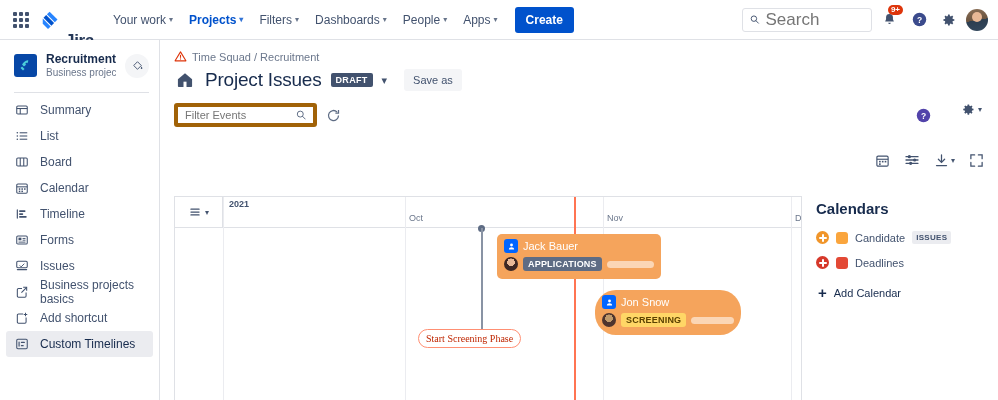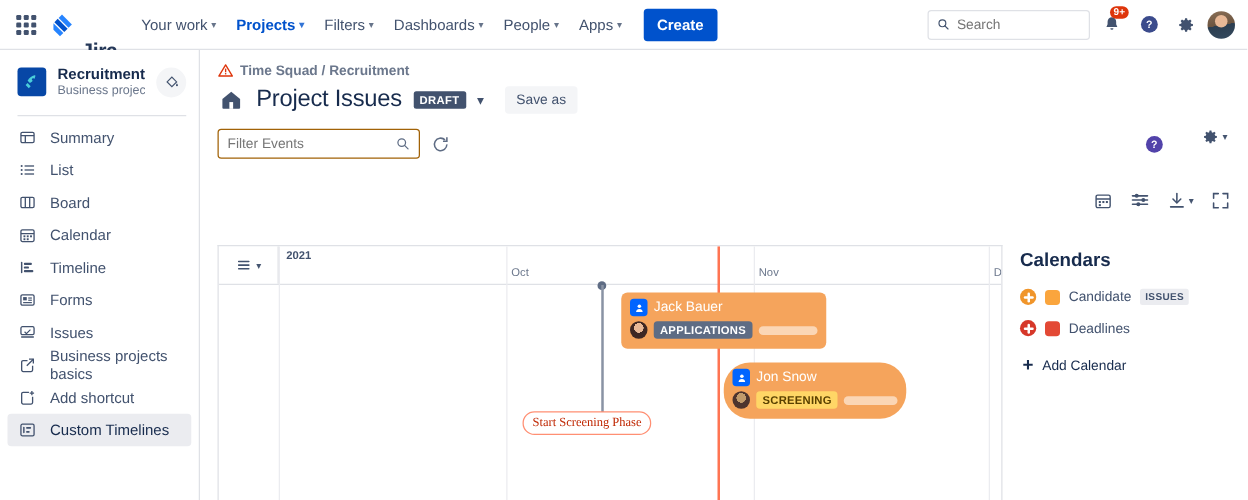--- a/index.html
+++ b/index.html
@@ -45,21 +45,21 @@
     padding: 6px 11px; border-radius: 3px; border: none; cursor: pointer;
     margin-left: 10px; font-family: inherit;
   }
   .topnav-right { margin-left: auto; display: flex; align-items: center; gap: 4px; }
   .search-box {
     width: 130px; height: 24px; border: 1px solid #DFE1E6; border-radius: 3px;
     display: flex; align-items: center; padding: 0 7px; gap: 6px; background: #fff;
     cursor: text;
   }
   .search-box input {
-    border: none; outline: none; font-size: 11px; color: #7A869A;
+    border: none; outline: none; font-size: 17px; color: #7A869A;
     font-family: inherit; width: 100%; background: transparent;
   }
   .icon-btn {
     width: 26px; height: 26px; border-radius: 50%; display: flex;
     align-items: center; justify-content: center; cursor: pointer; position: relative;
   }
   .badge-count {
     position: absolute; top: -2px; right: -1px; background: #DE350B; color: #fff;
     font-size: 8px; font-weight: 700; border-radius: 8px; padding: 1px 3px;
     line-height: 1.1; min-width: 14px; text-align: center;
@@ -99,21 +99,21 @@
     border-radius: 3px; cursor: pointer; font-size: 12px; color: #42526E;
     height: 26px; margin-bottom: 0px;
   }
   .side-item.selected { background: #EBECF0; color: #172B4D; }
   .side-ico { width: 16px; height: 16px; flex: 0 0 auto; display: flex; align-items: center; justify-content: center; }
 
   
   .main { position: absolute; top: 40px; left: 160px; width: 838px; height: 360px; background: #fff; }
   .crumb {
     display: flex; align-items: center; gap: 5px; font-size: 11px;
-    color: #6B778C; padding: 10px 0 0 14px; font-weight: bold;
+    color: #6B778C; padding: 10px 0 0 14px;
   }
   .warn-ico { width: 13px; height: 13px; flex: 0 0 auto; }
   .title-row { display: flex; align-items: center; gap: 9px; padding: 6px 0 0 14px; }
   .home-ico { width: 22px; height: 22px; display:flex; align-items:center; justify-content:center; cursor: pointer; }
   .page-title { font-size: 19px; font-weight: 500; color: #172B4D; letter-spacing: -0.2px; }
   .draft-badge {
     background: #42526E; color: #fff; font-size: 9px; font-weight: 700;
     padding: 2px 5px; border-radius: 2px; letter-spacing: .3px;
   }
   .title-caret { color: #42526E; font-size: 11px; cursor: pointer; }
@@ -121,21 +121,21 @@
     background: #F4F5F7; color: #42526E; font-size: 11px; border: none;
     padding: 5px 9px; border-radius: 3px; cursor: pointer; font-family: inherit;
     margin-left: 8px;
   }
   .help-top { position: absolute; right: 62px; top: 62px; }
   .gear-top { position: absolute; right: 16px; top: 62px; display: flex; align-items: center; gap: 2px; cursor: pointer; }
 
   
   .toolbar { display: flex; align-items: center; padding: 12px 0 0 14px; gap: 9px; }
   .filter-box {
-    width: 162px; height: 24px; border: 1px solid #a16207; border-radius: 3px;
+    width: 143px; height: 24px; border: 4px solid #a16207; border-radius: 3px;
     display: flex; align-items: center; padding: 0 7px; gap: 6px; background: #fff; cursor: text;
   }
   .filter-box input {
     border: none; outline: none; font-size: 11px; color: #7A869A;
     font-family: inherit; width: 100%; background: transparent;
   }
   .tool-right { position: absolute; right: 14px; top: 112px; display: flex; align-items: center; gap: 14px; }
   .tb-ico { cursor: pointer; display: flex; align-items: center; gap: 2px; }
 
   
@@ -606,21 +606,21 @@
             </span>
             <span class="ev-name">Jack Bauer</span>
           </div>
           <div class="ev-bot">
             <span class="ev-face a"></span>
             <span class="ev-chip chip-grey">APPLICATIONS</span>
             <span class="ev-ph" style="width:58px"></span>
           </div>
         </div>
 
-        <div class="ev-bar" style="left:404px; top:62px; width:146px; height:45px;border-radius:21px;">
+        <div class="ev-bar" style="left:420px; top:62px; width:146px; height:45px;border-radius:21px;">
           <div class="ev-top">
             <span class="ev-av">
               <svg width="9" height="9" viewBox="0 0 24 24">
                   <circle cx="12" cy="8" r="3.8" fill="#fff"></circle>
                   <path d="M5 20c0-3.9 3.1-6.2 7-6.2s7 2.3 7 6.2z" fill="#fff"></path>
                 </svg>
             </span>
             <span class="ev-name">Jon Snow</span>
           </div>
           <div class="ev-bot">

